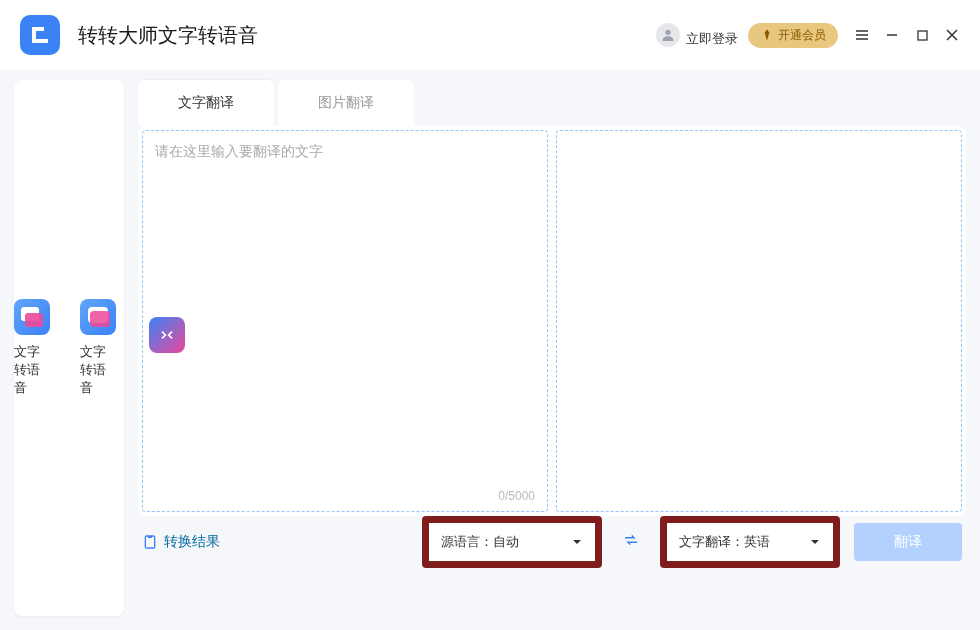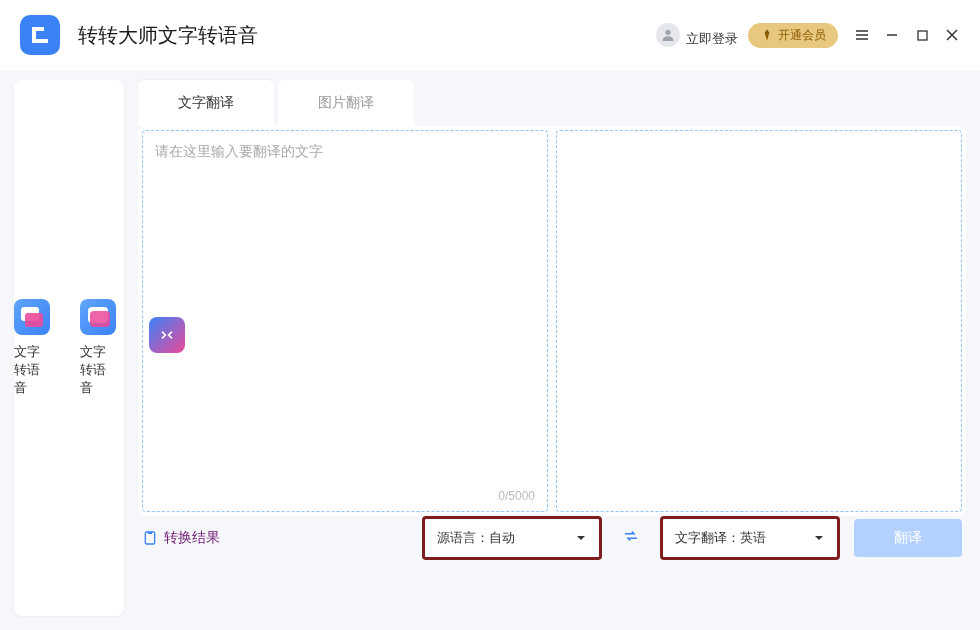--- a/index.html
+++ b/index.html
@@ -40,24 +40,24 @@
 .tab { padding: 14px 40px; background: #fff; font-size: 14px; color: #999; cursor: pointer; border-radius: 6px 6px 0 0; margin-right: 4px; }
 .tab.active { color: #333; font-weight: 500; box-shadow: 0 -1px 2px rgba(0,0,0,0.04); }
 
 .text-panels { display: flex; gap: 8px; height: 390px; background: #fff; border-radius: 8px; padding: 4px; }
 .text-panel { flex: 1; border: 1.5px dashed #93c5fd; border-radius: 4px; position: relative; }
 .text-input { width: 100%; height: 100%; border: none; outline: none; resize: none; padding: 12px; font-size: 14px; color: #333; background: transparent; }
 .text-input::placeholder { color: #aaa; }
 .char-count { position: absolute; bottom: 8px; right: 12px; font-size: 12px; color: #bbb; }
 
 .bottom-bar { display: flex; align-items: center; gap: 14px; padding: 0 4px; }
-.result-link { display: flex; align-items: center; gap: 6px; color: #701a75; font-size: 14px; cursor: pointer; }
+.result-link { display: flex; align-items: center; gap: 6px; color: #0369a1; font-size: 14px; cursor: pointer; }
 .result-link svg { width: 16px; height: 16px; fill: #3b82f6; }
 .bottom-spacer { flex: 1; }
-.lang-select { background: #fff; border: 3px solid #7f1d1d; border-radius: 4px; padding: 10px 12px; font-size: 13px; color: #333; display: flex; align-items: center; justify-content: space-between; width: 180px; cursor: pointer; }
+.lang-select { background: #fff; border: 7px solid #7f1d1d; border-radius: 4px; padding: 10px 12px; font-size: 13px; color: #333; display: flex; align-items: center; justify-content: space-between; width: 180px; cursor: pointer; }
 .lang-select svg { width: 12px; height: 12px; fill: #333; }
 .swap-btn { color: #3b82f6; cursor: pointer; padding: 6px; }
 .swap-btn svg { width: 18px; height: 18px; fill: #3b82f6; }
 .translate-btn { background: #b3d1ff; color: #fff; padding: 10px 40px; border-radius: 4px; font-size: 14px; cursor: pointer; }
 </style>
 </head>
 <body>
 
 <div class="header">
   <div class="logo">

